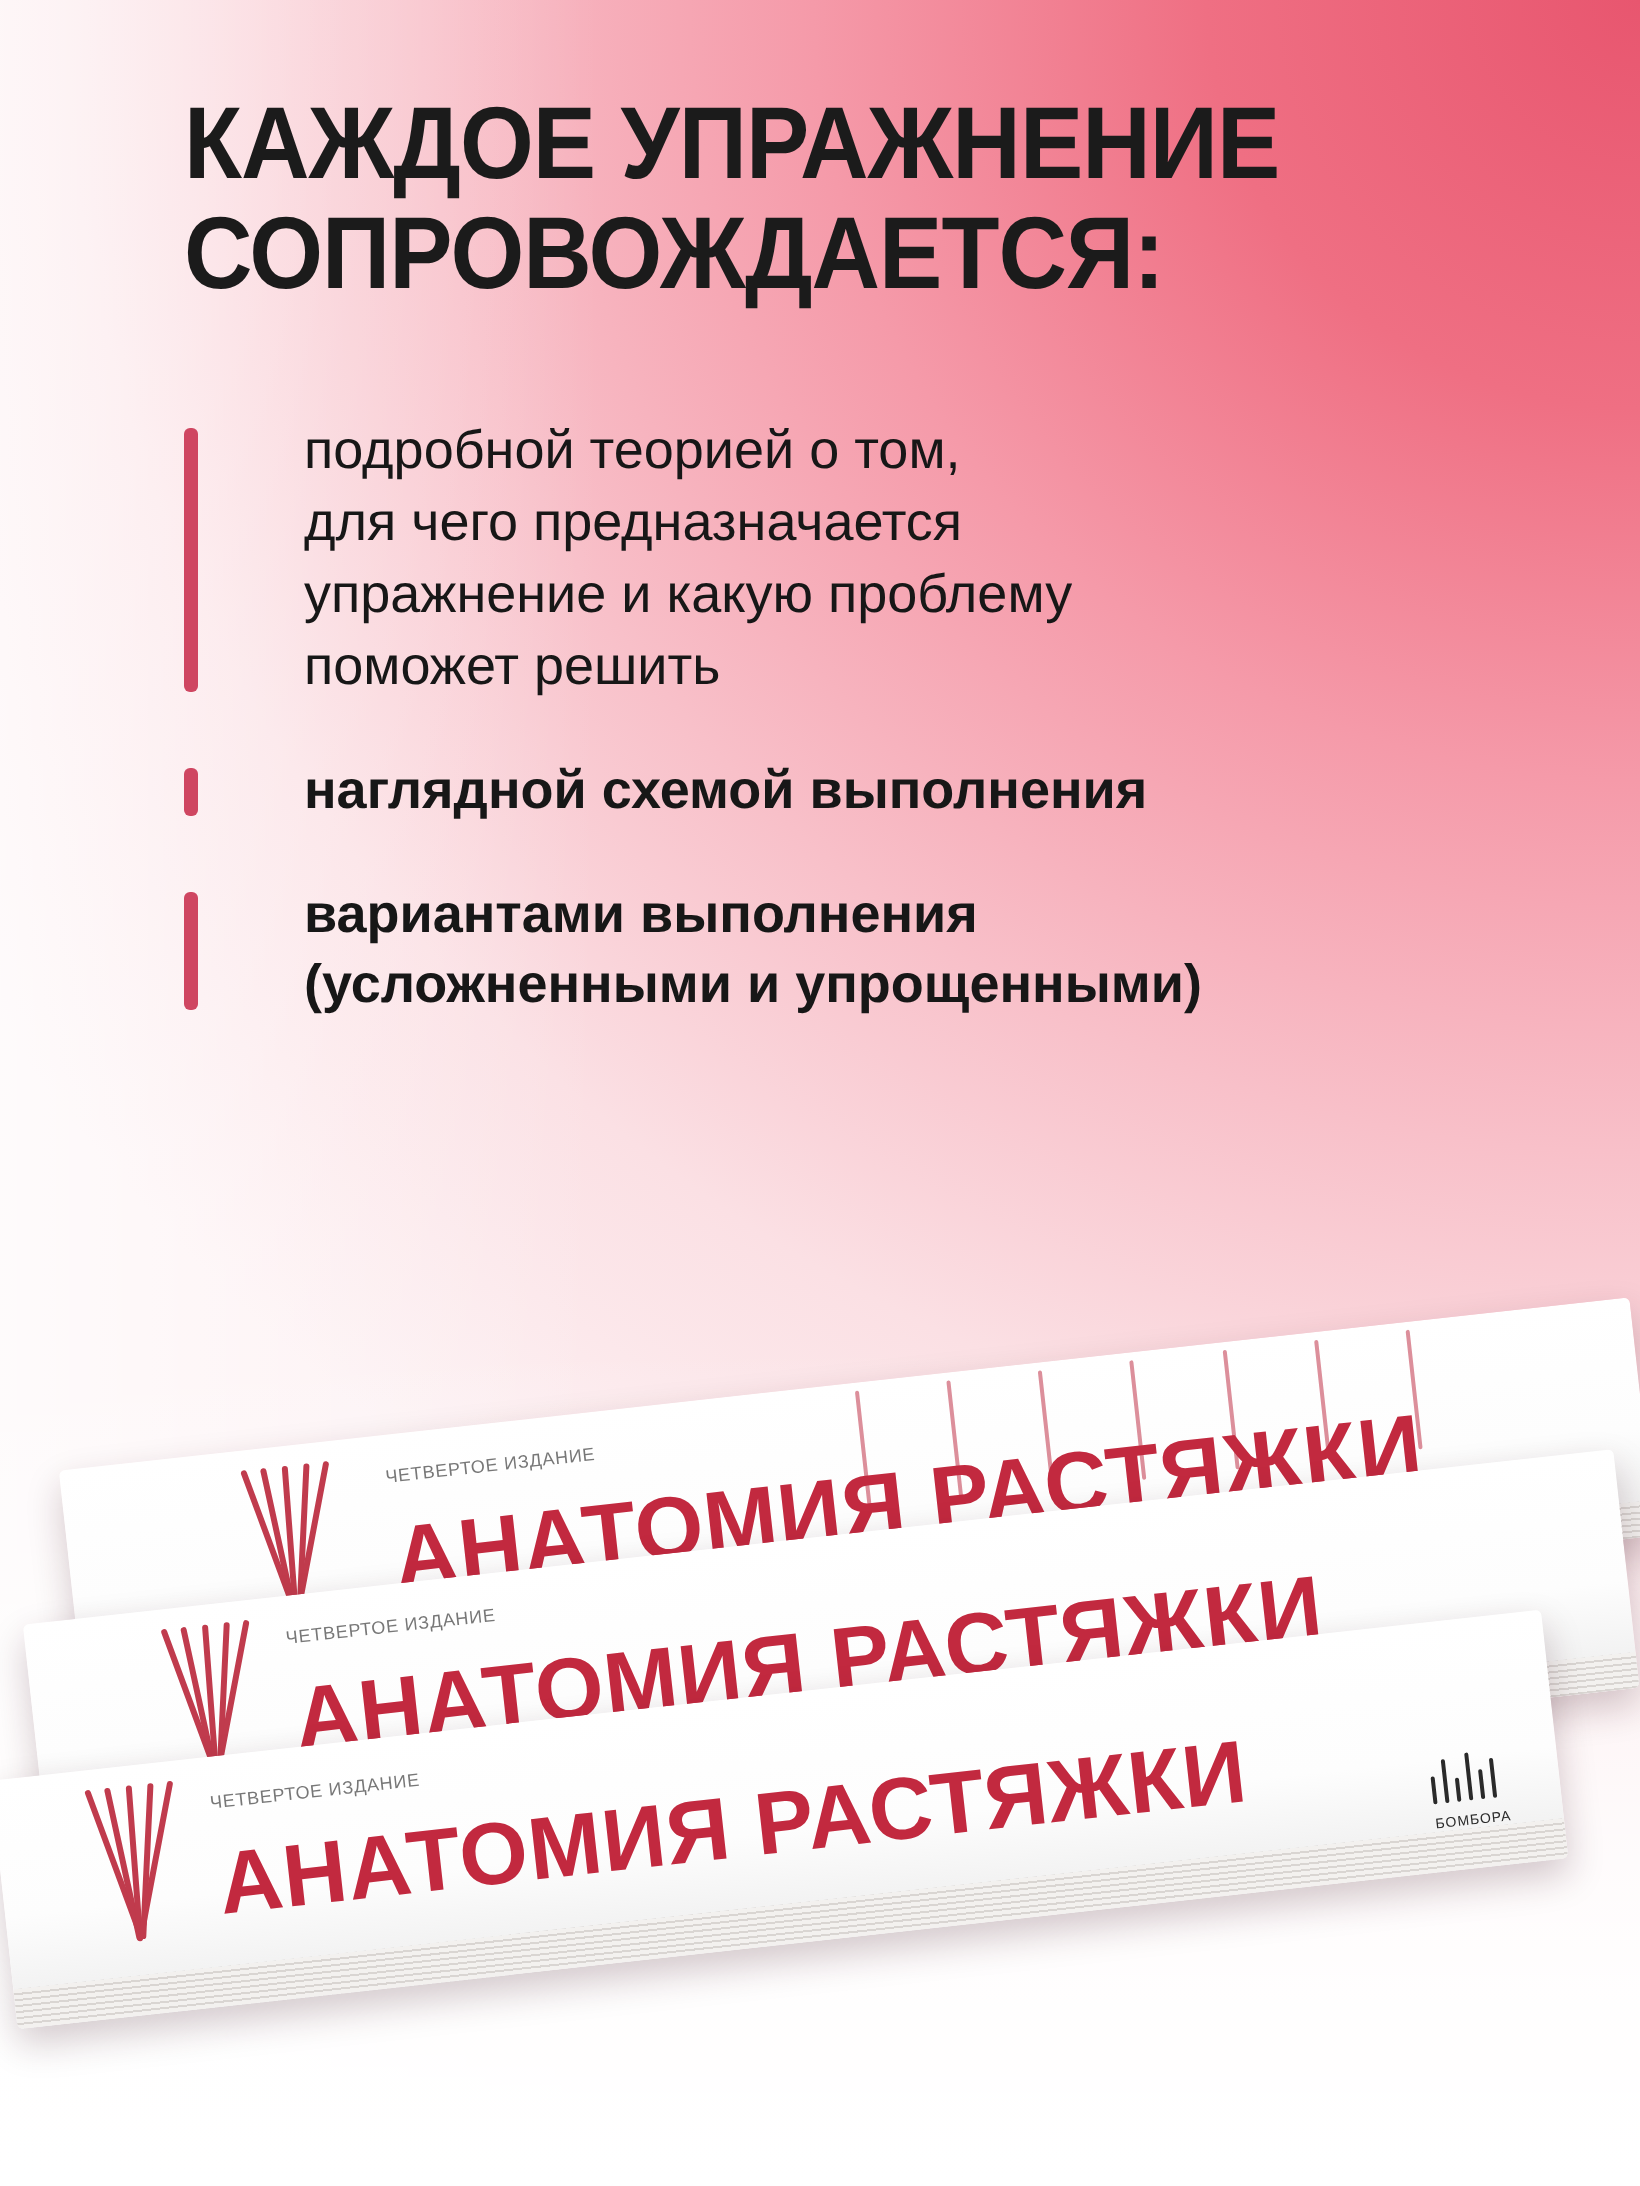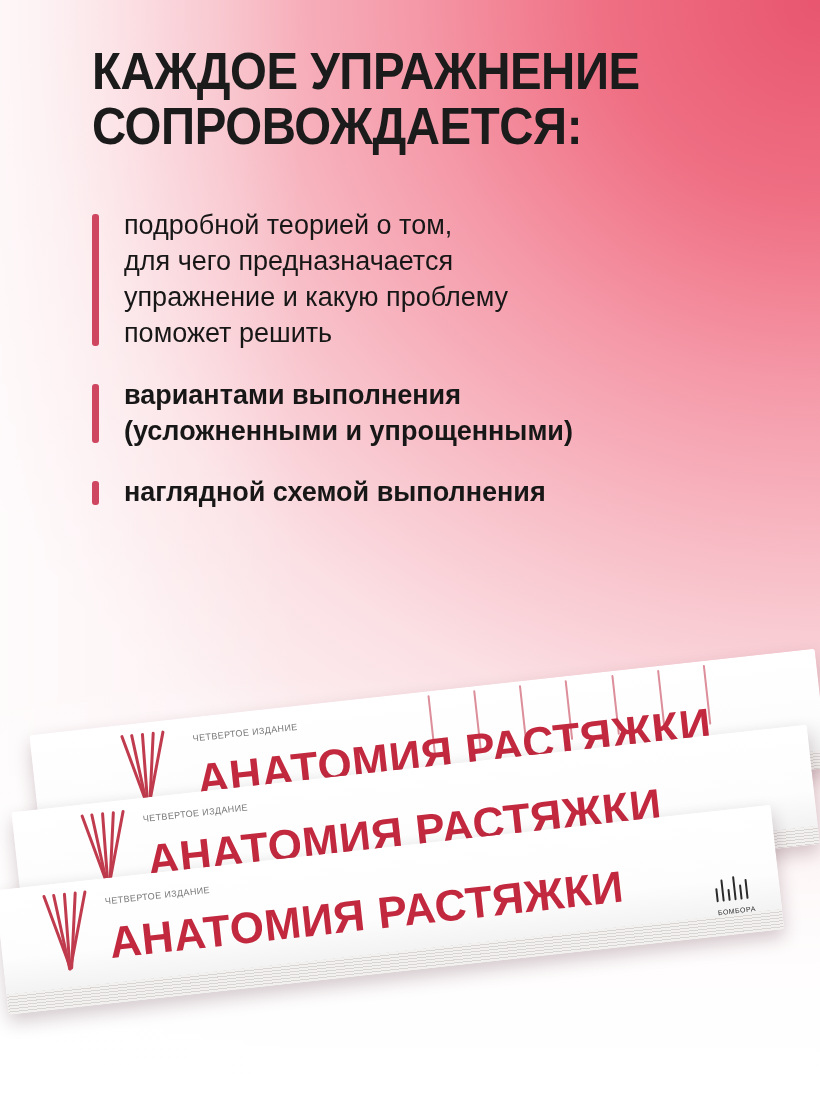--- a/index.html
+++ b/index.html
@@ -76,20 +76,21 @@
     width: 7px;
     border-radius: 3px;
     background: #cf4661;
   }
   .bullet .text {
     color: #171717;
     font-size: 27px;
     line-height: 1.33;
     font-weight: bold;
     white-space: pre-line;
+    margin-left: 28px;
   }
   .bullet.first .text {
     font-weight: normal;
   }
 
   
   .books {
     position: absolute;
     left: 0;
     top: 700px;
@@ -264,27 +265,27 @@
     <div class="bullet first">
       <span class="bar"></span>
       <div class="text">подробной теорией о том,
 для чего предназначается
 упражнение и какую проблему
 поможет решить</div>
     </div>
 
     <div class="bullet">
       <span class="bar"></span>
+      <div class="text">наглядной схемой выполнения</div>
+    </div>
+
+    <div class="bullet">
+      <span class="bar"></span>
       <div class="text">вариантами выполнения
 (усложненными и упрощенными)</div>
-    </div>
-
-    <div class="bullet">
-      <span class="bar"></span>
-      <div class="text">наглядной схемой выполнения</div>
     </div>
 
 
   </div>
 
   <div class="books">
 
     <div class="book" id="book1">
       <div class="face"></div>
       <div class="cover-art">

